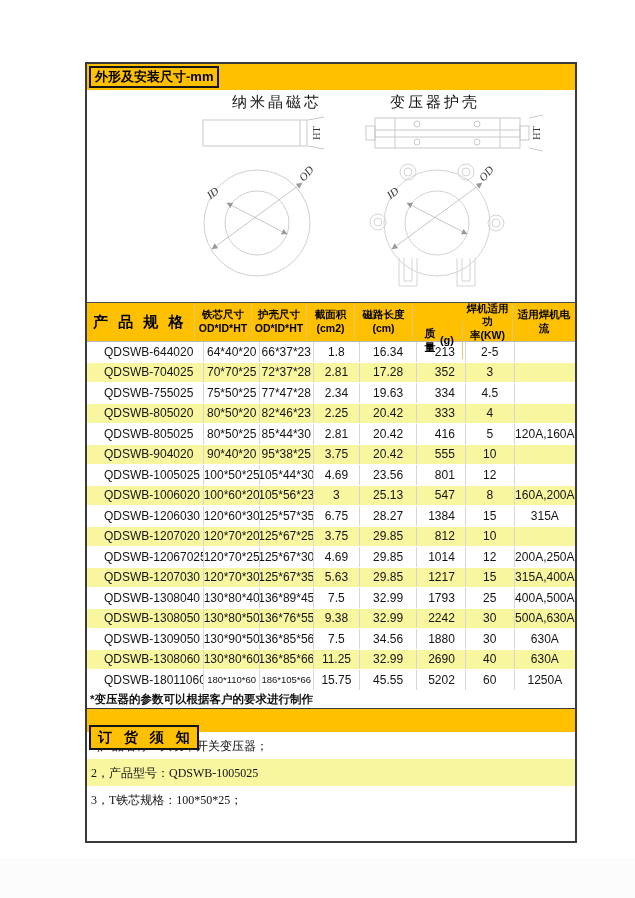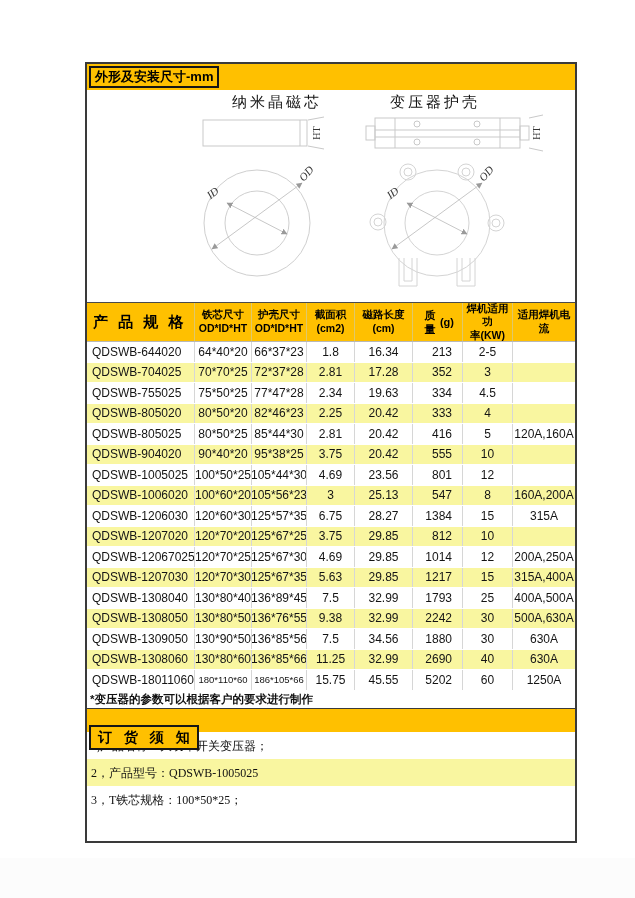--- a/index.html
+++ b/index.html
@@ -33,27 +33,27 @@
     display:flex; height:40px; background:#FFC000;
     border-top:1px solid #4a4a4a; border-bottom:1px solid #b8b8b8;
   }
   .hcell {
     height:100%; border-right:1px solid #dfc86a;
     display:flex; flex-direction:column; justify-content:center;
     font-weight:700; font-size:10.5px; line-height:1.3; text-align:center; color:#000;
   }
   .hcell span { display:block; }
   .hcell.first { font-size:15px; letter-spacing:3px; text-align:left; padding-left:6px; }
-  .hcell.hflex { flex-direction:row; align-items:center; justify-content:space-between; padding:0 8px 0 7px; font-size:11px; }
+  .hcell.hflex { flex-direction:row; align-items:center; justify-content:space-between; padding:0 8px 0 7px; font-size:11px;margin-top:18px; }
   .hcell:last-child { border-right:none; }
 
   .c0{width:108px}.c1{width:57px}.c2{width:55px}.c3{width:48px}
   .c4{width:58px}.c5{width:50px}.c6{width:50px}.c7{width:62px}
 
-  .trow { display:flex; height:20.5px; background:#fff; border-bottom:1.5px solid #fff; }
+  .trow { display:flex; height:20.5px; background:#fff; border-bottom:1.5px solid #fff;padding-left:12px; }
   .trow.alt { background:#F9F6A0; }
   .tcell {
     border-right:1px solid #d6d6d6; font-size:12px; color:#141414;
     display:flex; align-items:center; overflow:hidden; white-space:nowrap;
   }
   .tcell:last-child { border-right:none; }
   .a-l { justify-content:flex-start; padding-left:5px; }
   .a-c { justify-content:center; }
   .a-r { justify-content:flex-end; padding-right:10px; }
   .sm { font-size:9.5px; }

